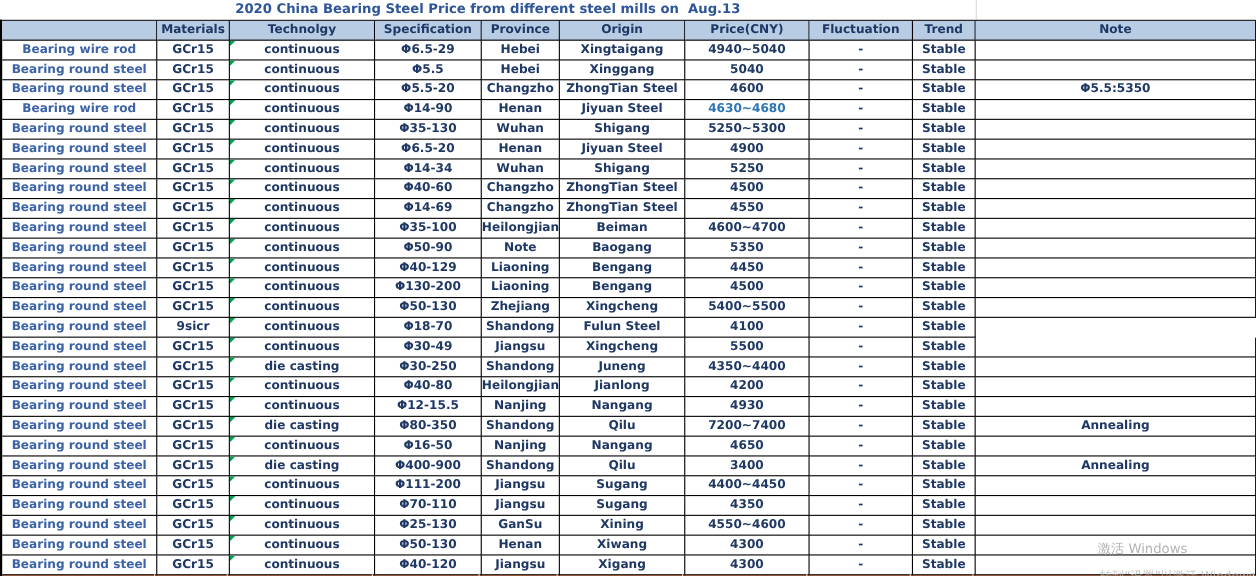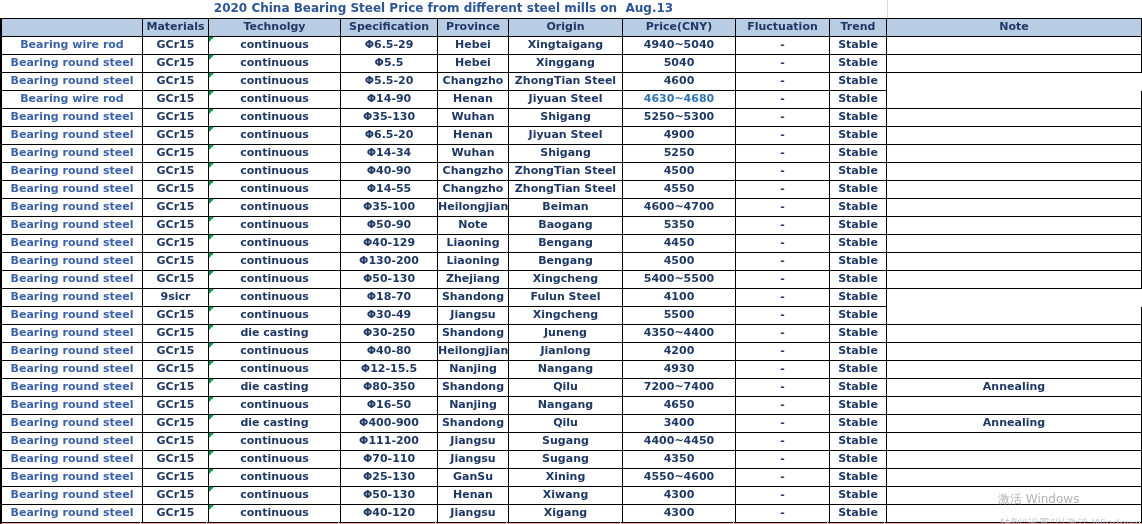--- a/index.html
+++ b/index.html
@@ -5,21 +5,21 @@
   html,body{margin:0;padding:0;background:#fff;}
   body{font-family:"DejaVu Sans","Liberation Sans",sans-serif;width:1142px;height:524px;overflow:hidden;position:relative;}
   #sheet{position:absolute;left:0;top:0;width:1142px;height:524px;background:#fff;}
 
   
   .title-row{position:absolute;left:0;top:0;width:887px;height:18px;text-align:center;
     font-size:12px;font-weight:bold;color:#2E5596;line-height:17px;white-space:pre;}
   .title-gridline{position:absolute;left:887px;top:0;width:1px;height:18px;background:#D9D9D9;}
 
   
-  .tbl{position:absolute;left:0;top:18px;width:1142px;border-left:2px solid #000;border-top:1px solid #000;border-bottom:2px solid #fca5a5;box-sizing:border-box;}
+  .tbl{position:absolute;left:0;top:18px;width:1142px;border-left:2px solid #000;border-top:1px solid #000;border-bottom:2px solid #c2410c;box-sizing:border-box;}
   .row{display:grid;grid-template-columns:141px 66px 132px 97px 71px 114px 113px 94px 57px 255px;height:18px;}
   .cell{box-sizing:border-box;border-right:1px solid #000;border-bottom:1px solid #000;
     font-size:11px;font-weight:bold;line-height:16px;text-align:center;color:#1F3864;
     overflow:hidden;white-space:nowrap;position:relative;}
   .row.hdr .cell{background:#B8CCE4;color:#1F3864;}
   .cell.c0{color:#3C63A8;}
   .cell.altprice{color:#2E75B6;}
   .tri{position:absolute;left:0;top:0;width:0;height:0;border-top:5px solid #00A050;border-right:5px solid transparent;}
 
   
@@ -80,20 +80,21 @@
         <div class="row">
           <div class="cell c0">Bearing round steel</div>
           <div class="cell c1">GCr15</div>
           <div class="cell c2"><span class="tri"></span>continuous</div>
           <div class="cell c3">Φ5.5-20</div>
           <div class="cell c4">Changzho</div>
           <div class="cell c5">ZhongTian Steel</div>
           <div class="cell c6">4600</div>
           <div class="cell c7">-</div>
           <div class="cell c8">Stable</div>
+          <div class="cell c9">Φ5.5:5350</div>
         </div>
         <div class="row">
           <div class="cell c0">Bearing wire rod</div>
           <div class="cell c1">GCr15</div>
           <div class="cell c2"><span class="tri"></span>continuous</div>
           <div class="cell c3">Φ14-90</div>
           <div class="cell c4">Henan</div>
           <div class="cell c5">Jiyuan Steel</div>
           <div class="cell c6 altprice">4630~4680</div>
           <div class="cell c7">-</div>
@@ -133,33 +134,33 @@
           <div class="cell c5">Shigang</div>
           <div class="cell c6">5250</div>
           <div class="cell c7">-</div>
           <div class="cell c8">Stable</div>
           <div class="cell c9"></div>
         </div>
         <div class="row">
           <div class="cell c0">Bearing round steel</div>
           <div class="cell c1">GCr15</div>
           <div class="cell c2"><span class="tri"></span>continuous</div>
-          <div class="cell c3">Φ40-90</div>
+          <div class="cell c3">Φ40-60</div>
           <div class="cell c4">Changzho</div>
           <div class="cell c5">ZhongTian Steel</div>
           <div class="cell c6">4500</div>
           <div class="cell c7">-</div>
           <div class="cell c8">Stable</div>
           <div class="cell c9"></div>
         </div>
         <div class="row">
           <div class="cell c0">Bearing round steel</div>
           <div class="cell c1">GCr15</div>
           <div class="cell c2"><span class="tri"></span>continuous</div>
-          <div class="cell c3">Φ14-55</div>
+          <div class="cell c3">Φ14-69</div>
           <div class="cell c4">Changzho</div>
           <div class="cell c5">ZhongTian Steel</div>
           <div class="cell c6">4550</div>
           <div class="cell c7">-</div>
           <div class="cell c8">Stable</div>
           <div class="cell c9"></div>
         </div>
         <div class="row">
           <div class="cell c0">Bearing round steel</div>
           <div class="cell c1">GCr15</div>

